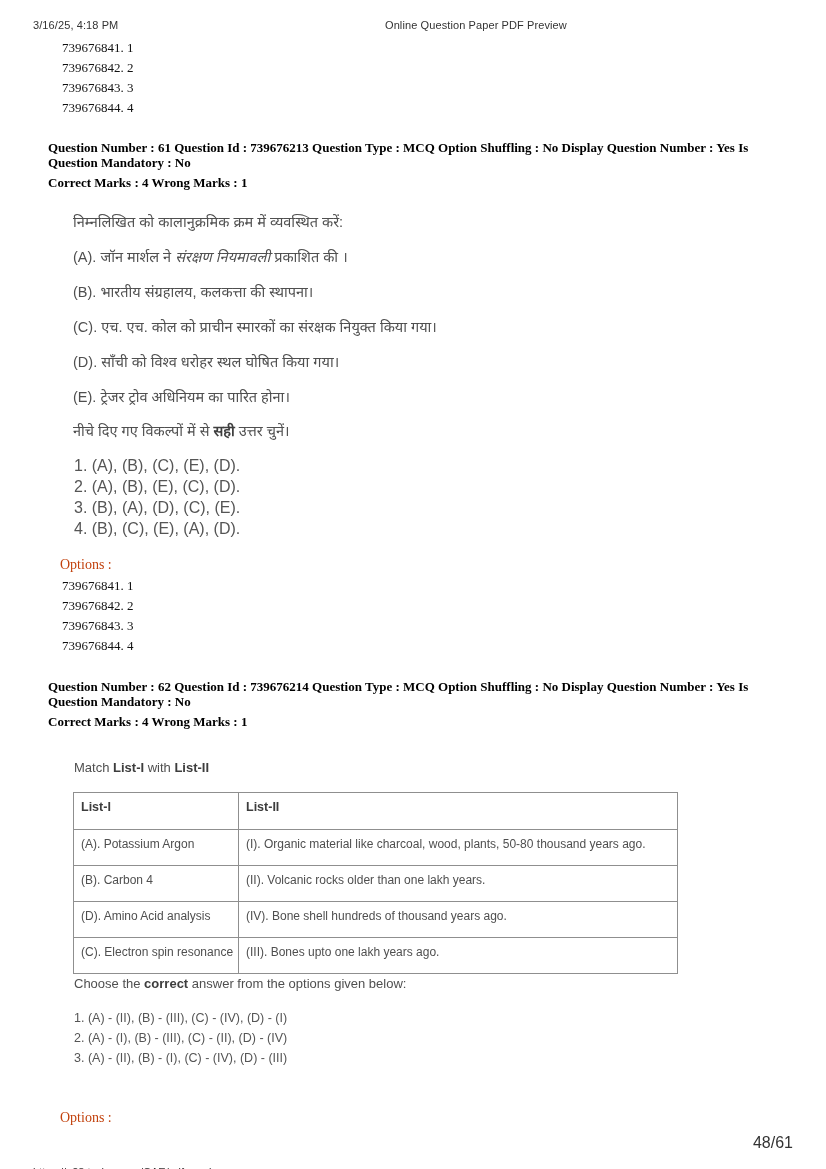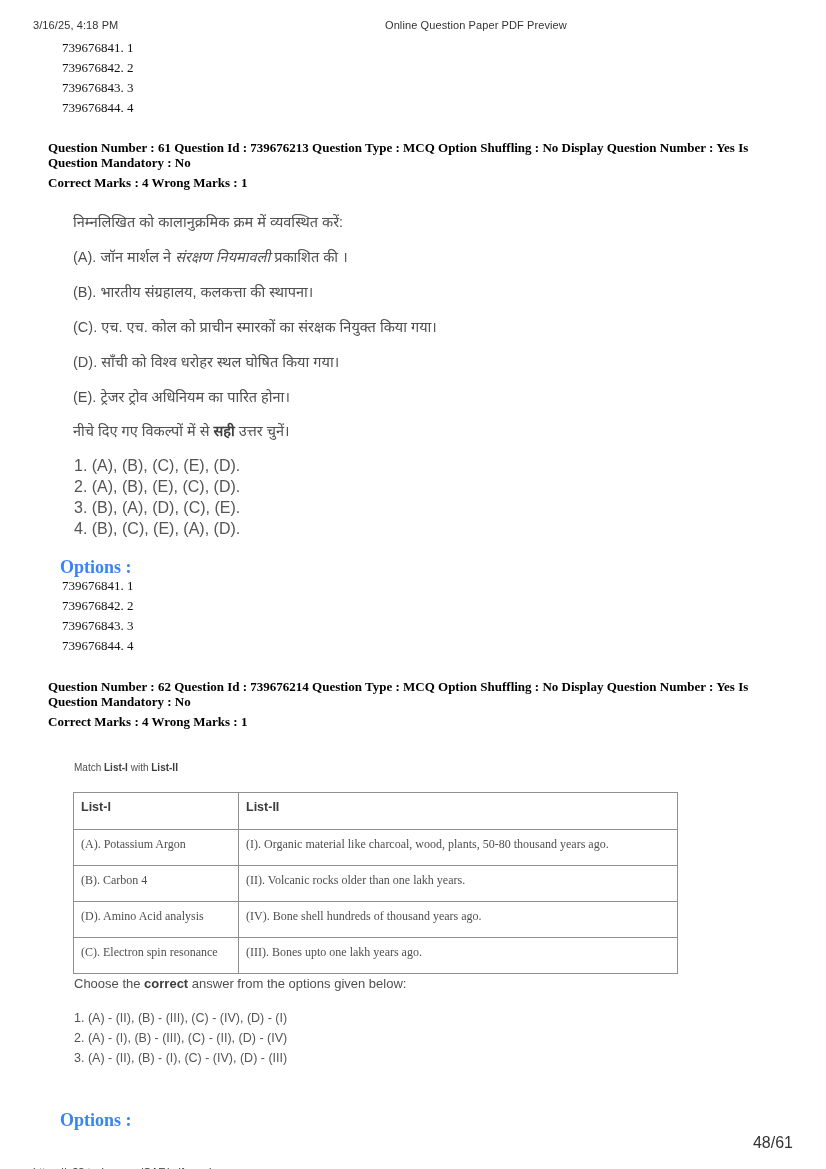--- a/index.html
+++ b/index.html
@@ -44,56 +44,56 @@
     font-family: "Liberation Serif", "DejaVu Serif", serif;
     font-weight: bold; font-size: 13px; color: #000000; line-height: 15px;
   }
   .qmeta-61 { top: 140px; }
   .qmarks-61 { top: 175px; }
   .qmeta-62 { top: 679px; }
   .qmarks-62 { top: 714px; }
   .options-label {
     position: absolute; left: 60px;
     font-family: "Liberation Serif", "DejaVu Serif", serif;
-    font-weight: bold; font-size: 18px; color: #3b82f6;
+    font-weight: normal; font-size: 14px; color: #c2410c;
   }
   .options-label-1 { top: 557px; }
   .options-label-2 { top: 1110px; }
   
   .q61-body {
     position: absolute; left: 73px; top: 205px;
     font-size: 14.5px; color: #4f4f4f;
   }
   .q61-body .h-line { line-height: 35px; height: 35px; white-space: nowrap; }
   .q61-body .h-choose { line-height: 33px; height: 33px; white-space: nowrap; }
   .q61-body b { font-weight: bold; color: #3f3f3f; }
   .q61-body i { font-style: italic; }
   .q61-choices {
     position: absolute; left: 74px; top: 455px;
     font-size: 16px; color: #555; line-height: 21px;
   }
   
   .match-line {
     position: absolute; left: 74px; top: 758px;
-    font-size: 10px; color: #4f4f4f; line-height: 20px; text-align: center;
+    font-size: 13px; color: #4f4f4f; line-height: 20px; text-align: center;
   }
   .match-line b { color: #3d3d3d; }
   .match-table {
     position: absolute; left: 73px; top: 792px;
     width: 605px; border-collapse: collapse; table-layout: fixed;
     font-size: 12px; color: #4f4f4f;
   }
   .match-table td, .match-table th {
     border: 1px solid #8f8f8f;
     vertical-align: top; text-align: left;
     padding: 7px 6px 0 7px;
     white-space: nowrap; overflow: hidden;
   }
   .match-table th { font-weight: bold; color: #3d3d3d; font-size: 12.5px; height: 37px; }
-  .match-table td { height: 36px; font-family: Liberation Serif, serif; }
+  .match-table td { height: 36px; }
   .match-table .col1 { width: 165px; }
   .choose-line {
     position: absolute; left: 74px; top: 975px;
     font-size: 13px; color: #4f4f4f; line-height: 18px;
   }
   .choose-line b { color: #3d3d3d; }
   .q62-choices {
     position: absolute; left: 74px; top: 1008px;
     font-size: 12.5px; color: #555; line-height: 20px;
   }

